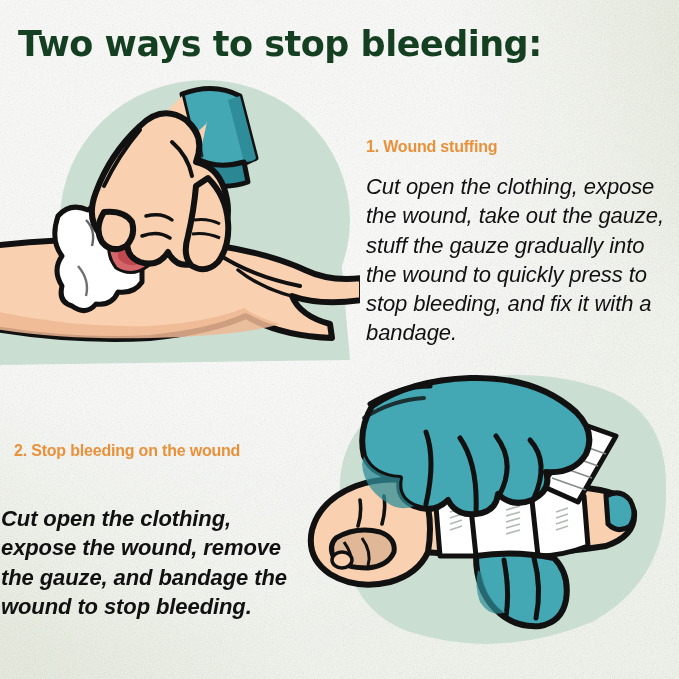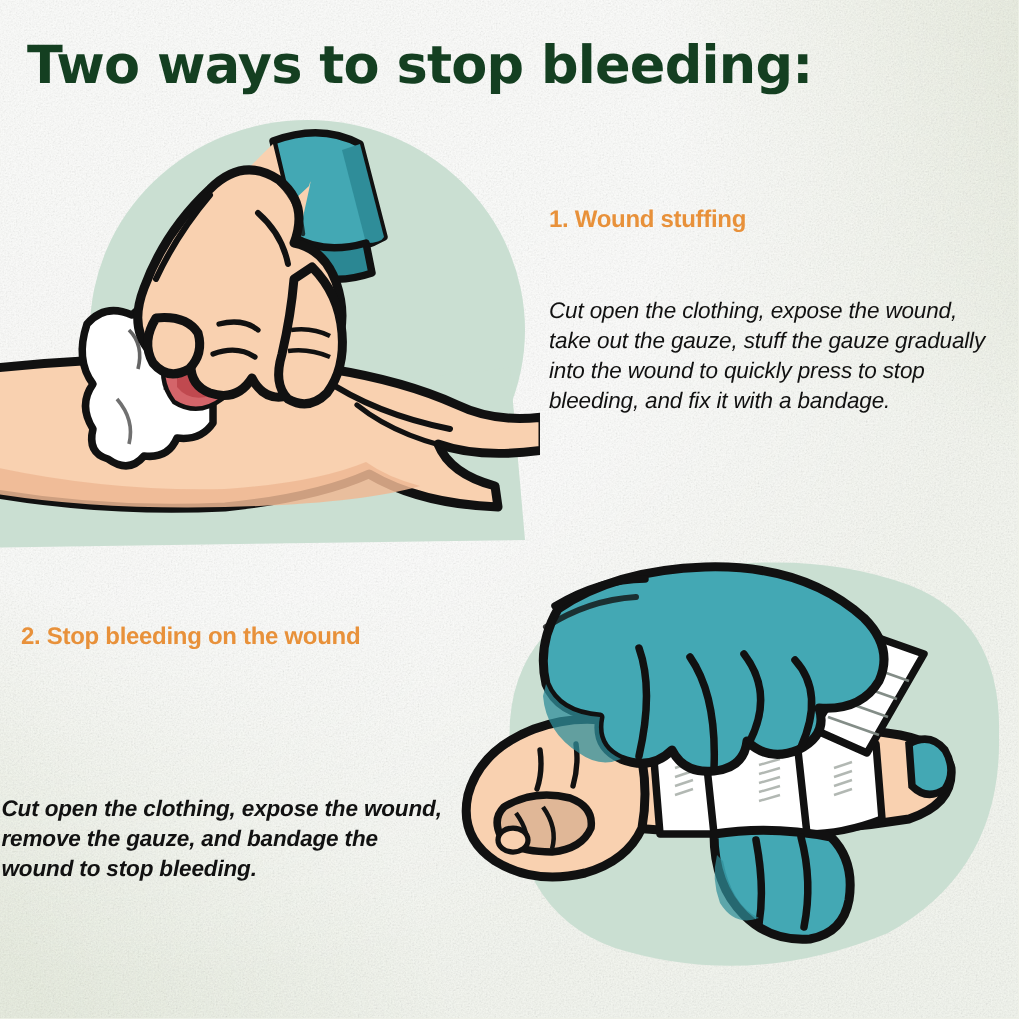--- a/index.html
+++ b/index.html
@@ -51,33 +51,32 @@
     position:absolute;
     font-size:16px;
     font-weight:bold;
     color:#e8913a;
     font-family:"Liberation Sans",sans-serif;
     line-height:1.12;
     letter-spacing:-0.2px;
   }
   .sec-body {
     position:absolute;
-    font-size:15px;
+    font-size:22px;
     font-style:italic;
     color:#111;
     line-height:1.33;
     font-family:"Liberation Sans",sans-serif;
     letter-spacing:-0.1px;
-    margin-top:26px;
   }
 
   #head1 { left:366px; top:138px; width:300px; }
   #body1 { left:366px; top:172px; width:300px; }
 
-  #head2 { left:14px;  top:416px; width:270px; }
+  #head2 { left:14px;  top:442px; width:270px; }
   #body2 { left:1px;  top:504px; width:300px;font-weight:bold; }
 
   
   .illus { position:absolute; }
   #illus1 { left:0px;   top:70px;  width:360px; height:310px; }
   #illus2 { left:300px; top:360px; width:379px; height:300px; }
 </style>
 </head>
 <body>
 

